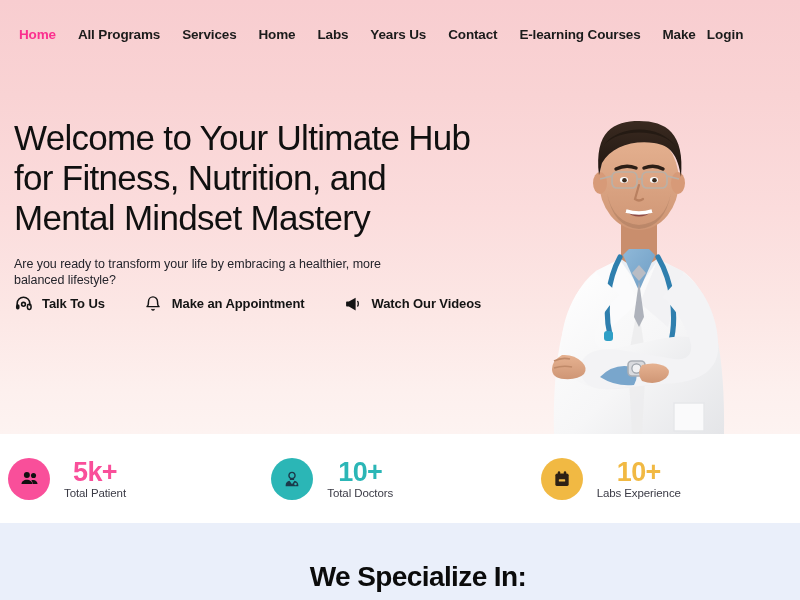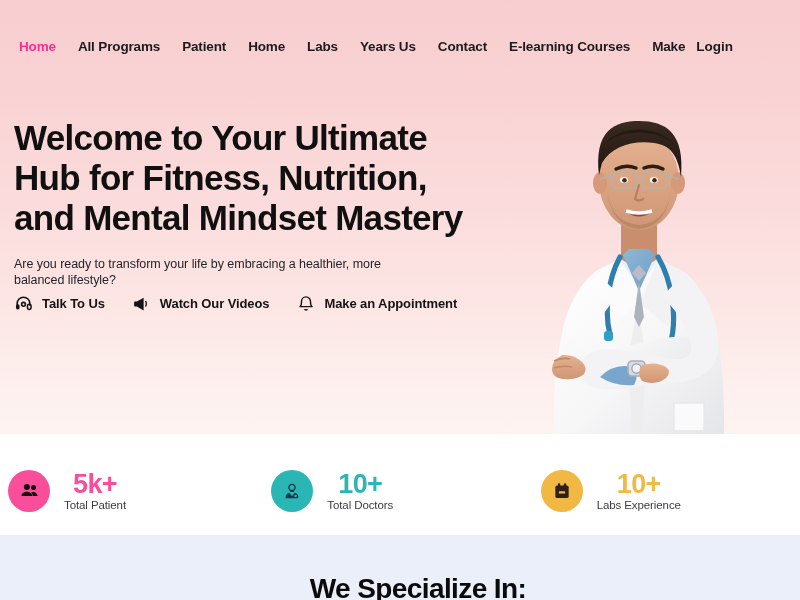--- a/index.html
+++ b/index.html
@@ -18,21 +18,21 @@
     position:relative;
     width:800px;
     height:434px;
     background:linear-gradient(180deg,#f8cdd0 0%, #f9d3d4 22%, #fbdcdc 48%, #fce7e5 72%, #fdf0ee 90%, #fdf3f1 100%);
     overflow:hidden;
   }
 
   
   .nav {
     position:absolute;
-    top:12px; left:0;
+    top:0; left:0;
     width:668px;
     height:70px;
     display:flex;
     align-items:center;
     padding:0 8px 0 8px;
     z-index:6;
   }
   .nav-links {
     display:flex;
     align-items:center;
@@ -70,40 +70,40 @@
   .hero-copy {
     position:absolute;
     left:14px;
     top:118px;
     width:470px;
     z-index:5;
   }
   .hero-title {
     font-size:35px;
     line-height:40px;
-    font-weight:700;
+    font-weight:400;
     color:#101010;
     letter-spacing:-0.7px;
     margin-bottom:18px;
   }
   .hero-sub {
     font-size:12.5px;
     line-height:16px;
     color:#24242b;
     font-weight:400;
     letter-spacing:-0.05px;
     margin-bottom:6px;
     max-width:400px;
   }
 
   
   .cta-row {
     display:flex;
     align-items:flex-start;
-    gap:0;
+    gap:12px;
   }
   .cta {
     display:flex;
     align-items:center;
     gap:9px;
     cursor:pointer;
     padding-right:27px;
     white-space:nowrap;
   }
   .cta-label {
@@ -127,21 +127,20 @@
   .doctor-wrap svg { display:block; width:100%; height:100%; }
 
   
   .stats {
     position:relative;
     width:800px;
     height:89px;
     background:#ffffff;
     display:flex;
     align-items:center;
-    margin-top:12px;
   }
   .stat {
     display:flex;
     align-items:center;
     gap:14px;
     flex:1 1 0;
     padding-left:8px;
   }
   .stat:nth-child(2){ padding-left:4px; }
   .stat:nth-child(3){ padding-left:10px; justify-content:flex-start;}
@@ -192,21 +191,21 @@
 <body>
 
 <div class="page">
 
   <section class="hero">
 
     <nav class="nav">
       <div class="nav-links">
         <span class="nav-link active">Home</span>
         <span class="nav-link">All Programs</span>
-        <span class="nav-link">Patient</span>
+        <span class="nav-link">Services</span>
         <span class="nav-link">Home</span>
         <span class="nav-link">Labs</span>
         <span class="nav-link">Years Us</span>
         <span class="nav-link">Contact</span>
         <span class="nav-link">E-learning Courses</span>
         <span class="nav-link">Make</span>
       </div>
       <div class="nav-right">
         <span class="nav-login">Login</span>
       </div>
@@ -225,36 +224,36 @@
               <rect x="2.5" y="13" width="4.5" height="6.5" rx="2" fill="#141414" stroke="none"></rect>
               <rect x="17" y="13" width="4.5" height="6.5" rx="2" fill="none"></rect>
               <circle cx="12" cy="13" r="2.4" fill="none"></circle>
             </svg>
           </span>
           <span class="cta-label">Talk To Us</span>
         </div>
 
         <div class="cta">
           <span class="cta-ico">
+            <svg viewBox="0 0 24 24" width="18" height="18" fill="none" stroke="#141414" stroke-width="1.9" stroke-linecap="round" stroke-linejoin="round">
+              <path d="M18 8.5a6 6 0 0 0-12 0c0 5.5-2 7-2 7h16s-2-1.5-2-7z"></path>
+              <path d="M10.5 19.3a1.8 1.8 0 0 0 3 0"></path>
+            </svg>
+          </span>
+          <span class="cta-label">Make an Appointment</span>
+        </div>
+
+        <div class="cta">
+          <span class="cta-ico">
             <svg viewBox="0 0 24 24" width="18" height="18" fill="#141414">
               <path d="M15.5 3.5v17L6.5 15.2H3.8a1 1 0 0 1-1-1V9.8a1 1 0 0 1 1-1h2.7z"></path>
               <path d="M18.3 8.6c1 .9 1 5 0 6" stroke="#141414" stroke-width="1.8" fill="none" stroke-linecap="round"></path>
             </svg>
           </span>
           <span class="cta-label">Watch Our Videos</span>
-        </div>
-
-        <div class="cta">
-          <span class="cta-ico">
-            <svg viewBox="0 0 24 24" width="18" height="18" fill="none" stroke="#141414" stroke-width="1.9" stroke-linecap="round" stroke-linejoin="round">
-              <path d="M18 8.5a6 6 0 0 0-12 0c0 5.5-2 7-2 7h16s-2-1.5-2-7z"></path>
-              <path d="M10.5 19.3a1.8 1.8 0 0 0 3 0"></path>
-            </svg>
-          </span>
-          <span class="cta-label">Make an Appointment</span>
         </div>
 
       </div>
     </div>
 
     <div class="doctor-wrap">
       <svg viewBox="0 0 290 375" preserveAspectRatio="xMidYMax meet" role="img">
         <defs>
           <linearGradient id="coat" x1="0" y1="0" x2="1" y2="1">
             <stop offset="0%" stop-color="#ffffff"></stop>

